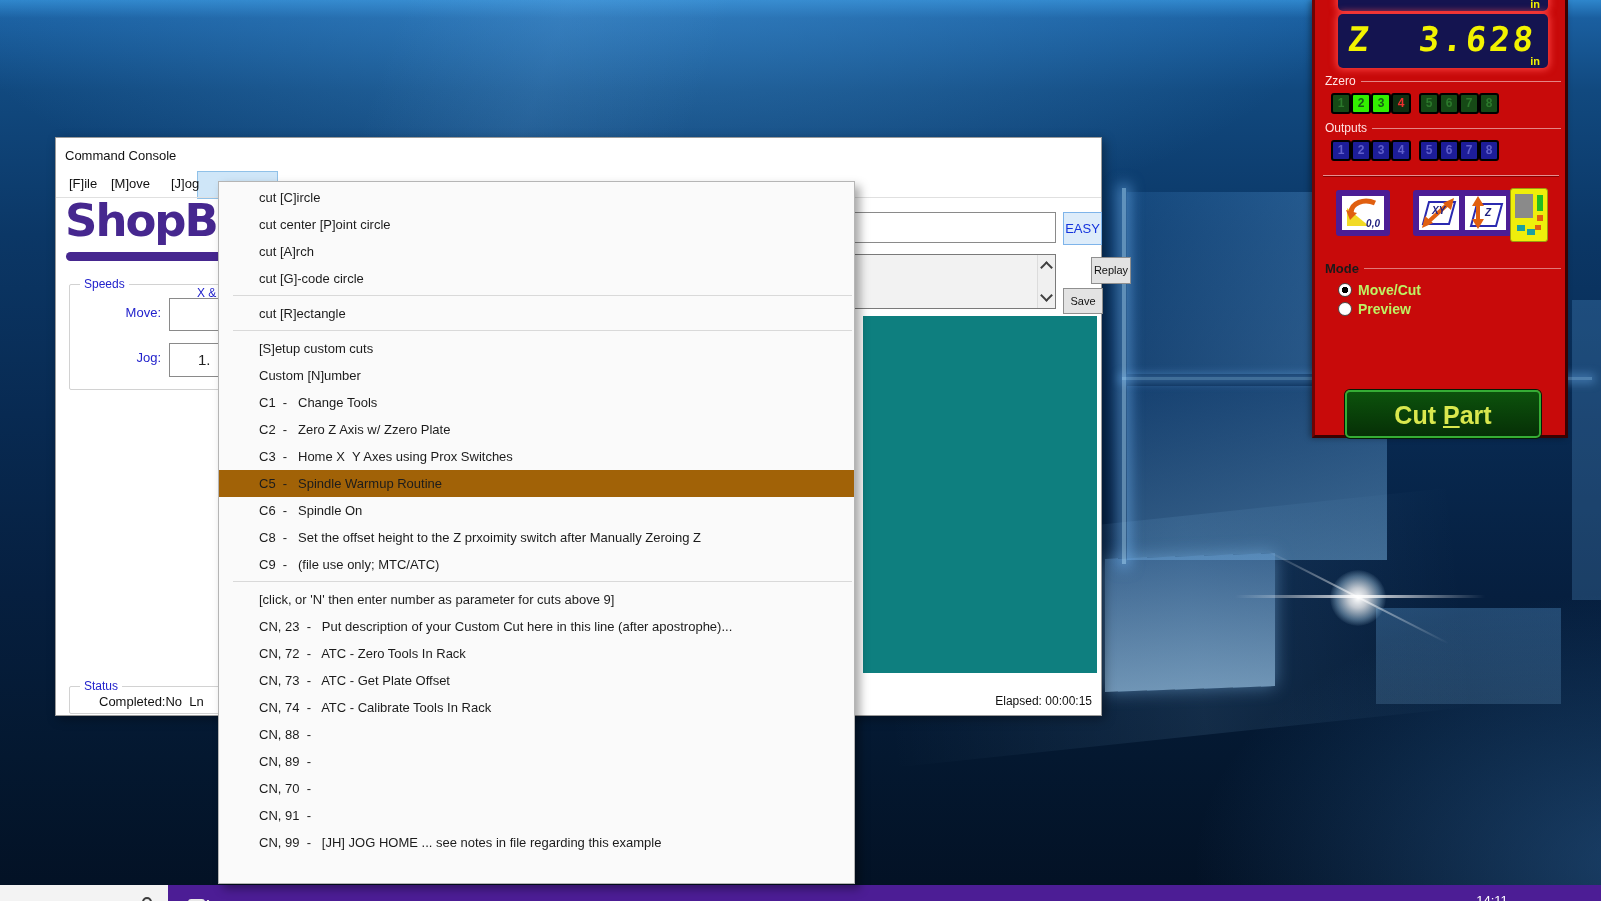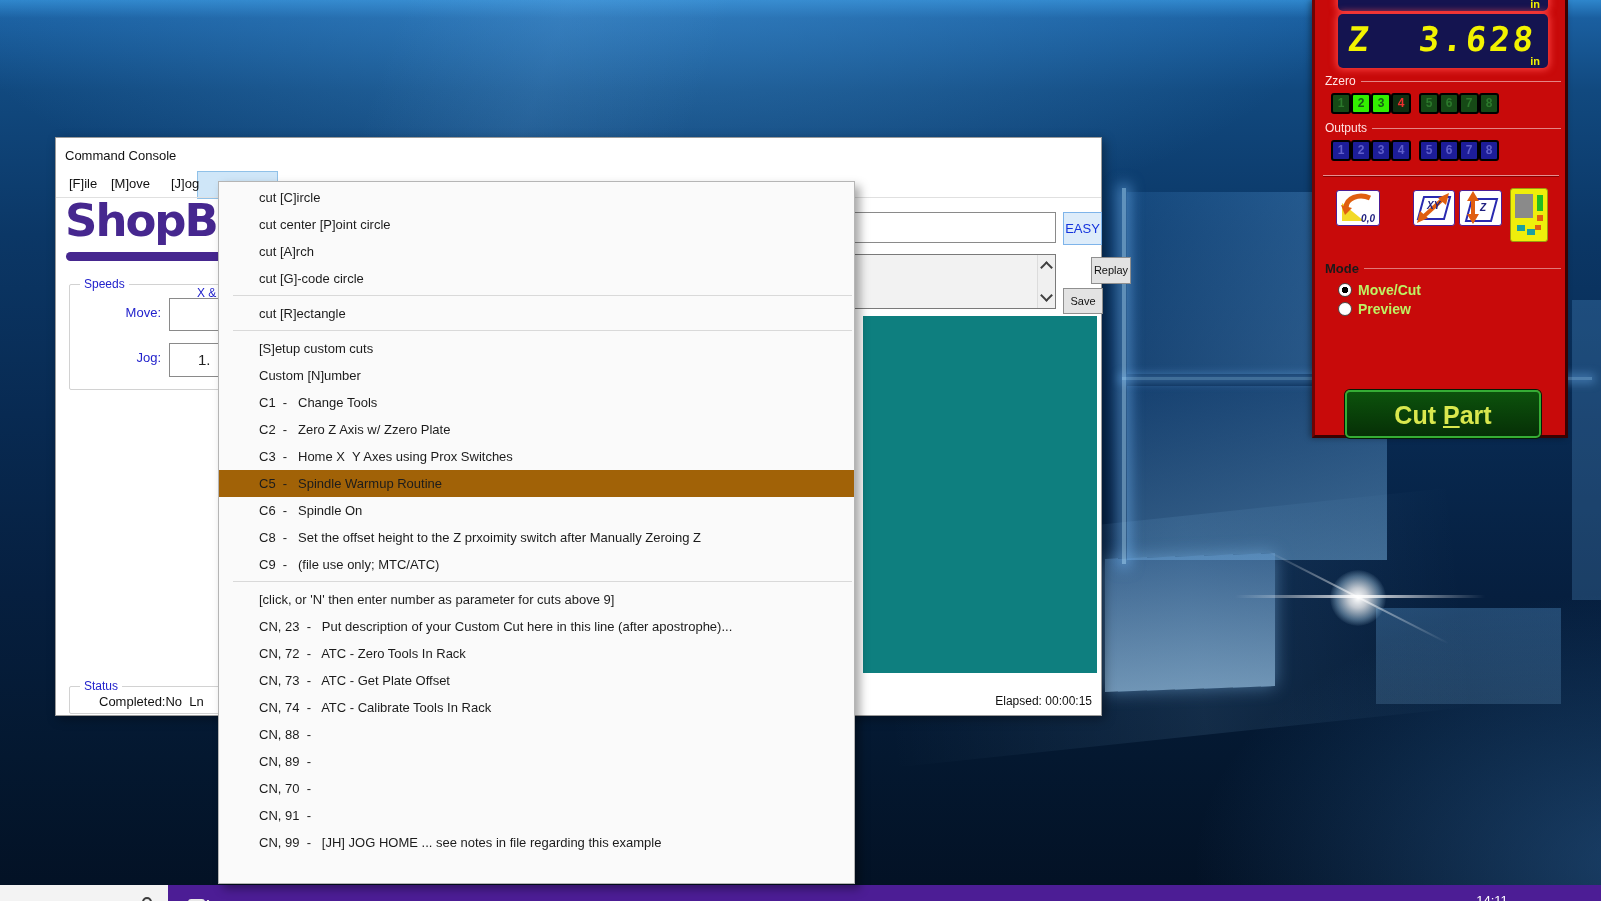--- a/index.html
+++ b/index.html
@@ -109,21 +109,21 @@
   .led-row{position:absolute;left:16px;display:flex;}
   .led{width:16px;height:17px;border:2px solid #000;border-radius:3px;margin-right:0px;
     font-size:12px;font-weight:bold;text-align:center;line-height:17px;}
   .led-gap{width:8px;}
   .in-off{background:#164a16;color:#2c7a2c;}
   .in-on{background:#33f000;color:#156015;}
   .in-alert{background:#102e10;color:#f03030;}
   .out-off{background:#1d1d99;color:#6060cc;}
   .groove{position:absolute;left:8px;width:236px;height:0;border-top:1px solid rgba(255,255,255,.55);
     border-bottom:1px solid #8a0000;}
-  .tool-btn{position:absolute;background:#fff;border:1px solid #4c1d95;border-radius:3px;}
+  .tool-btn{position:absolute;background:#fff;border:6px solid #4c1d95;border-radius:3px;}
   .tool-btn.yellow{background:#efee0b;border:1px solid #9a9a10;}
   .tb-text{position:absolute;font-size:10px;font-weight:bold;font-style:italic;color:#202080;}
   .mode-label{position:absolute;left:10px;top:261px;display:flex;align-items:center;width:236px;
     font-size:13px;font-weight:600;color:#1a1a1a;}
   .mode-label::after{content:"";flex:1;height:1px;background:rgba(255,255,255,.45);margin-left:5px;}
   .radio-row{position:absolute;left:23px;display:flex;align-items:center;height:16px;}
   .radio{width:12px;height:12px;border-radius:50%;border:1px solid #4a4a4a;background:#fff;margin-right:6px;}
   .radio.sel{background:radial-gradient(circle,#000 0 3px,#fff 3.5px);}
   .radio-label{font-size:14px;font-weight:bold;color:#bef264;}
   .cutpart-btn{position:absolute;left:30px;top:370px;width:196px;height:48px;

